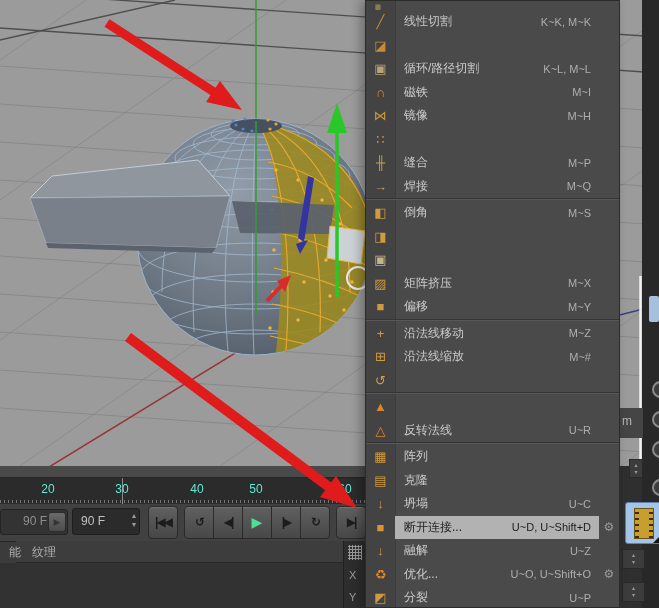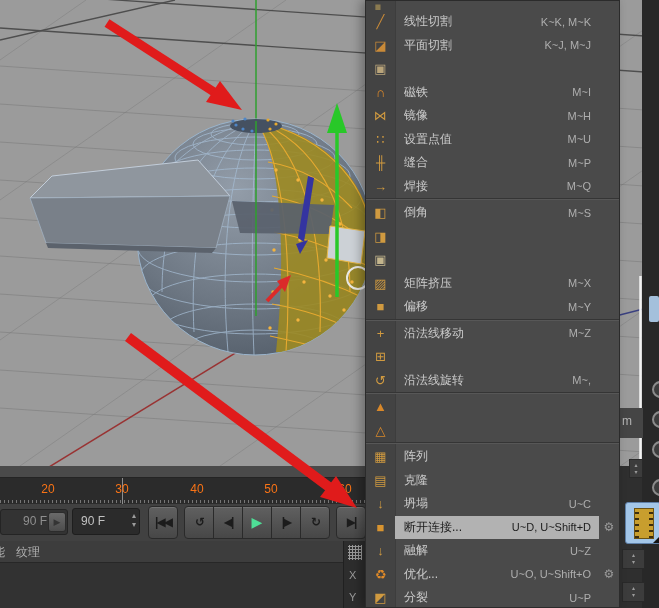--- a/index.html
+++ b/index.html
@@ -8,42 +8,42 @@
     background:#9b9b9b;
     font-family:"Liberation Sans","DejaVu Sans",sans-serif;
     -webkit-font-smoothing:antialiased;
   }
   
   #viewport{position:absolute;left:0;top:0;width:659px;height:466px;z-index:1;}
   
   #bottom-panel{position:absolute;left:0;top:466px;width:659px;height:142px;z-index:10;background:#3b3b3b;}
   #ruler-topband{position:absolute;left:0;top:0;width:100%;height:11px;background:#4a4a4a;border-bottom:1px solid #242424;}
   #ruler{position:absolute;left:0;top:12px;width:100%;height:26px;background:#2b2b2b;}
-  .tick-label{position:absolute;top:4px;transform:translateX(-50%);color:#f97316;font-size:12px;}
+  .tick-label{position:absolute;top:4px;transform:translateX(-50%);color:#5eead4;font-size:12px;}
   #tick-strip{position:absolute;left:0;top:20px;width:100%;height:5px;
     background-image:repeating-linear-gradient(90deg,#8a8a8a 0 1px,transparent 1px 4px);
     background-size:100% 3px;background-repeat:no-repeat;background-position:0 2px;opacity:.8;}
   #frame-indicator{position:absolute;left:122px;top:0;width:1px;height:26px;background:#9f9f9f;opacity:.85;}
   #transport-row{position:absolute;left:0;top:38px;width:100%;height:37px;background:#414141;border-bottom:1px solid #262626;}
   #range-slider{position:absolute;left:0;top:5px;width:66px;height:24px;background:#333;border:1px solid #242424;border-radius:3px;}
   #range-slider .val{position:absolute;right:20px;top:4px;color:#8f8f8f;font-size:12px;}
   #slider-handle{position:absolute;right:1px;top:2px;width:16px;height:18px;background:linear-gradient(#6a6a6a,#4c4c4c);
     border:1px solid #2c2c2c;border-radius:3px;color:#343434;font-size:9px;line-height:18px;text-align:center;}
   #frame-spinner{position:absolute;left:72px;top:4px;width:66px;height:25px;background:#2b2b2b;border:1px solid #1e1e1e;border-radius:3px;}
   #frame-spinner .val{position:absolute;left:8px;top:5px;color:#c2c2c2;font-size:12px;}
   .spin-arrows{position:absolute;right:3px;top:2px;display:flex;flex-direction:column;line-height:9px;font-size:8px;color:#9c9c9c;text-align:center;}
   #transport{position:absolute;left:148px;top:1px;height:34px;display:flex;align-items:center;gap:6px;}
   .tbtn{height:31px;width:28px;background:linear-gradient(#606060,#474747);border:1px solid #2a2a2a;border-radius:4px;
     display:flex;align-items:center;justify-content:center;box-shadow:inset 0 1px 0 rgba(255,255,255,.12);}
   .tgroup{display:flex;border-radius:4px;}
   .tgroup .tbtn{border-radius:0;margin-left:-1px;}
   .tgroup .tbtn:first-child{border-radius:4px 0 0 4px;margin-left:0;}
   .tgroup .tbtn:last-child{border-radius:0 4px 4px 0;}
   .tico{color:#1c1c1c;font-size:12px;font-weight:bold;letter-spacing:-2px;white-space:nowrap;}
-  #tab-row{position:absolute;left:0;top:75px;width:386px;height:21px;background:#3d3d3d;border-bottom:1px solid #272727;}
+  #tab-row{position:absolute;left:16px;top:75px;width:386px;height:21px;background:#3d3d3d;border-bottom:1px solid #272727;}
   #tab-partial{position:absolute;left:-7px;top:3px;color:#b2b2b2;font-size:12px;}
   #tab-texture{position:absolute;left:16px;top:3px;color:#b2b2b2;font-size:12px;}
   #material-area{position:absolute;left:0;top:97px;width:343px;height:45px;background:#323232;}
   #xy-strip{position:absolute;left:343px;top:75px;width:22px;height:67px;background:#2d2d2d;border-left:1px solid #202020;}
   #grid-dots-icon{position:absolute;left:4px;top:4px;width:14px;height:15px;
     background-image:radial-gradient(#9a9a9a 1px,transparent 1.2px);background-size:3px 3px;}
   .axis-label{position:absolute;left:5px;color:#9a9a9a;font-size:11px;}
   
   #right-col{position:absolute;left:642px;top:0;width:17px;height:608px;background:#282828;z-index:20;}
   #right-bottom-panel{position:absolute;left:620px;top:466px;width:39px;height:142px;background:#2f2f2f;z-index:15;}
@@ -234,21 +234,21 @@
 </div>
 
 <div id="bottom-panel">
   <div id="ruler-topband"></div>
   <div id="ruler">
     <div id="frame-indicator"></div>
     <div id="tick-strip"></div>
   <span class="tick-label" style="left: 48px;">20</span>
       <span class="tick-label" style="left: 122px;">30</span>
       <span class="tick-label" style="left: 197px;">40</span>
-      <span class="tick-label" style="left: 271px;">50</span>
+      <span class="tick-label" style="left: 256px;">50</span>
       <span class="tick-label" style="left: 345px;">60</span>
     </div>
   <div id="transport-row">
     <div id="range-slider">
       <span class="val">90 F</span>
       <div id="slider-handle">▶</div>
     </div>
     <div id="frame-spinner">
       <span class="val">90 F</span>
       <span class="spin-arrows">
@@ -344,52 +344,48 @@
       <div class="mrow">
         <span class="mic" style="color:#c98a38">╱</span>
         <span class="mbody">
           <span class="mlabel">线性切割</span>
           <span class="mshort">K~K, M~K</span>
         </span>
         <span class="mgear"></span>
       </div>
       <div class="mrow">
         <span class="mic" style="color:#c98a38">◪</span>
-        <span class="mbody">
-          <span class="mlabel">平面切割</span>
-          <span class="mshort">K~J, M~J</span>
-        </span>
         <span class="mgear"></span>
       </div>
       <div class="mrow">
         <span class="mic" style="color:#b9a47a">▣</span>
+        <span class="mbody">
+          <span class="mlabel">循环/路径切割</span>
+          <span class="mshort">K~L, M~L</span>
+        </span>
         <span class="mgear"></span>
       </div>
       <div class="mrow">
         <span class="mic" style="color:#e08a28">∩</span>
         <span class="mbody">
           <span class="mlabel">磁铁</span>
           <span class="mshort">M~I</span>
         </span>
         <span class="mgear"></span>
       </div>
       <div class="mrow">
         <span class="mic" style="color:#d09a40">⋈</span>
         <span class="mbody">
           <span class="mlabel">镜像</span>
           <span class="mshort">M~H</span>
         </span>
         <span class="mgear"></span>
       </div>
       <div class="mrow">
         <span class="mic" style="color:#d09a40">∷</span>
-        <span class="mbody">
-          <span class="mlabel">设置点值</span>
-          <span class="mshort">M~U</span>
-        </span>
         <span class="mgear"></span>
       </div>
       <div class="mrow">
         <span class="mic" style="color:#d09a40">╫</span>
         <span class="mbody">
           <span class="mlabel">缝合</span>
           <span class="mshort">M~P</span>
         </span>
         <span class="mgear"></span>
       </div>
@@ -438,37 +434,41 @@
       <div class="mrow">
         <span class="mic" style="color:#d09a40">+</span>
         <span class="mbody">
           <span class="mlabel">沿法线移动</span>
           <span class="mshort">M~Z</span>
         </span>
         <span class="mgear"></span>
       </div>
       <div class="mrow">
         <span class="mic" style="color:#d09a40">⊞</span>
+        <span class="mbody">
+          <span class="mlabel">沿法线缩放</span>
+          <span class="mshort">M~#</span>
+        </span>
         <span class="mgear"></span>
       </div>
       <div class="mrow">
         <span class="mic" style="color:#d09a40">↺</span>
-        <span class="mbody">
-          <span class="mlabel">沿法线旋转</span>
-          <span class="mshort">M~,</span>
-        </span>
         <span class="mgear"></span>
       </div>
       <div class="msep"></div>
       <div class="mrow">
         <span class="mic" style="color:#d8882a">▲</span>
         <span class="mgear"></span>
       </div>
       <div class="mrow">
         <span class="mic" style="color:#d8882a">△</span>
+        <span class="mbody">
+          <span class="mlabel">反转法线</span>
+          <span class="mshort">U~R</span>
+        </span>
         <span class="mgear"></span>
       </div>
       <div class="msep"></div>
       <div class="mrow">
         <span class="mic" style="color:#d09a40">▦</span>
         <span class="mbody">
           <span class="mlabel">阵列</span>
           <span class="mshort"></span>
         </span>
         <span class="mgear"></span>

